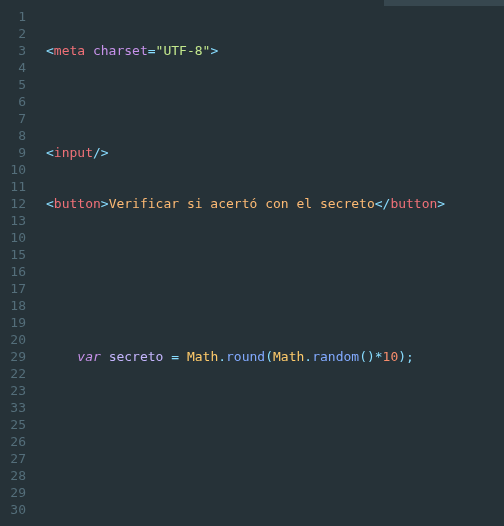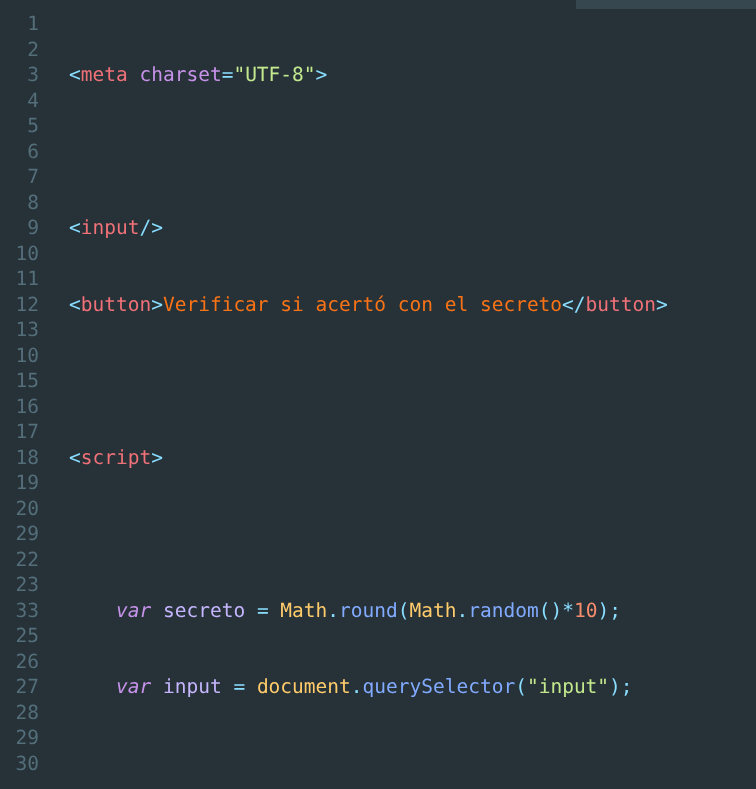--- a/index.html
+++ b/index.html
@@ -40,21 +40,21 @@
   @keyframes blink { 50% { opacity: 0; } }
   .c-punct { color: #89ddff; }
   .c-tag { color: #f07178; }
   .c-attr { color: #c792ea; }
   .c-string { color: #c3e88d; }
   .c-keyword { color: #c792ea; font-style: italic; }
   .c-var { color: #c4b5fd; }
   .c-func { color: #82aaff; text-align: right; }
   .c-object { color: #ffcb6b; }
   .c-number { color: #f78c6c; }
-  .c-text { color: #f97316; }
+  .c-text { color: #fdba74; }
   .c-op { color: #89ddff; }
   .tab-shadow {
     position: absolute;
     top: 0; right: 0;
     width: 120px; height: 6px;
     background: #37474f;
   }
 </style>
 </head>
 <body>
@@ -95,24 +95,22 @@
     <div class="ln">29</div>
     <div class="ln">30</div>
   </div>
 
   <div class="code">
     <div class="line"><span class="c-punct">&lt;</span><span class="c-tag">meta</span> <span class="c-attr">charset</span><span class="c-punct">=</span><span class="c-string">"UTF-8"</span><span class="c-punct">&gt;</span></div>
     <div class="line"></div>
     <div class="line"><span class="c-punct">&lt;</span><span class="c-tag">input</span><span class="c-punct">/&gt;</span></div>
     <div class="line"><span class="c-punct">&lt;</span><span class="c-tag">button</span><span class="c-punct">&gt;</span><span class="c-text">Verificar si acertó con el secreto</span><span class="c-punct">&lt;/</span><span class="c-tag">button</span><span class="c-punct">&gt;</span></div>
     <div class="line"></div>
-    <div class="line"><span class="c-punct">&lt;</span><span class="c-tag">script</span><span class="c-punct">&gt;</span></div>
     <div class="line"></div>
     <div class="line">    <span class="c-keyword">var</span> <span class="c-var">secreto</span> <span class="c-op">=</span> <span class="c-object">Math</span><span class="c-punct">.</span><span class="c-func">round</span><span class="c-punct">(</span><span class="c-object">Math</span><span class="c-punct">.</span><span class="c-func">random</span><span class="c-punct">()</span><span class="c-op">*</span><span class="c-number">10</span><span class="c-punct">);</span></div>
-    <div class="line">    <span class="c-keyword">var</span> <span class="c-var">input</span> <span class="c-op">=</span> <span class="c-object">document</span><span class="c-punct">.</span><span class="c-func">querySelector</span><span class="c-punct">(</span><span class="c-string">"input"</span><span class="c-punct">);</span></div>
     
     
     
     
     
     
     
     
     
     

